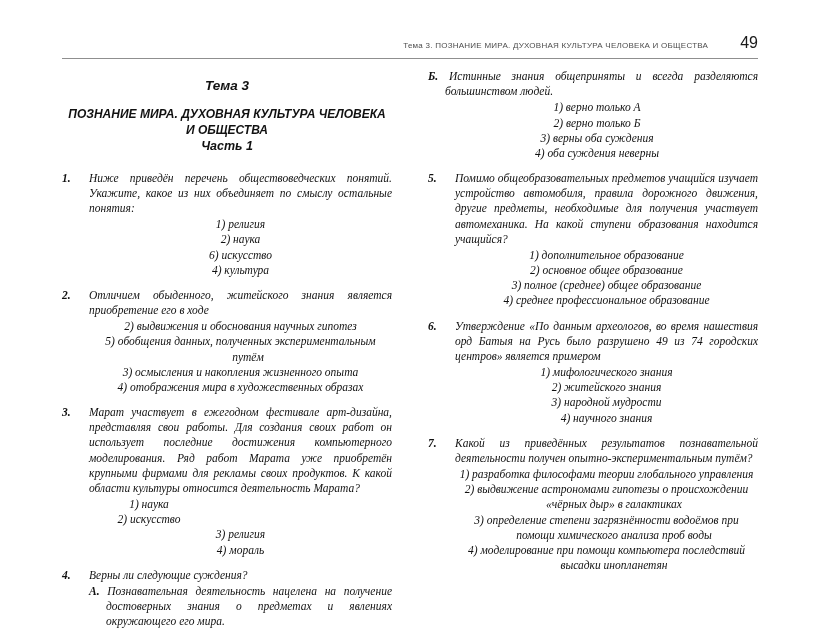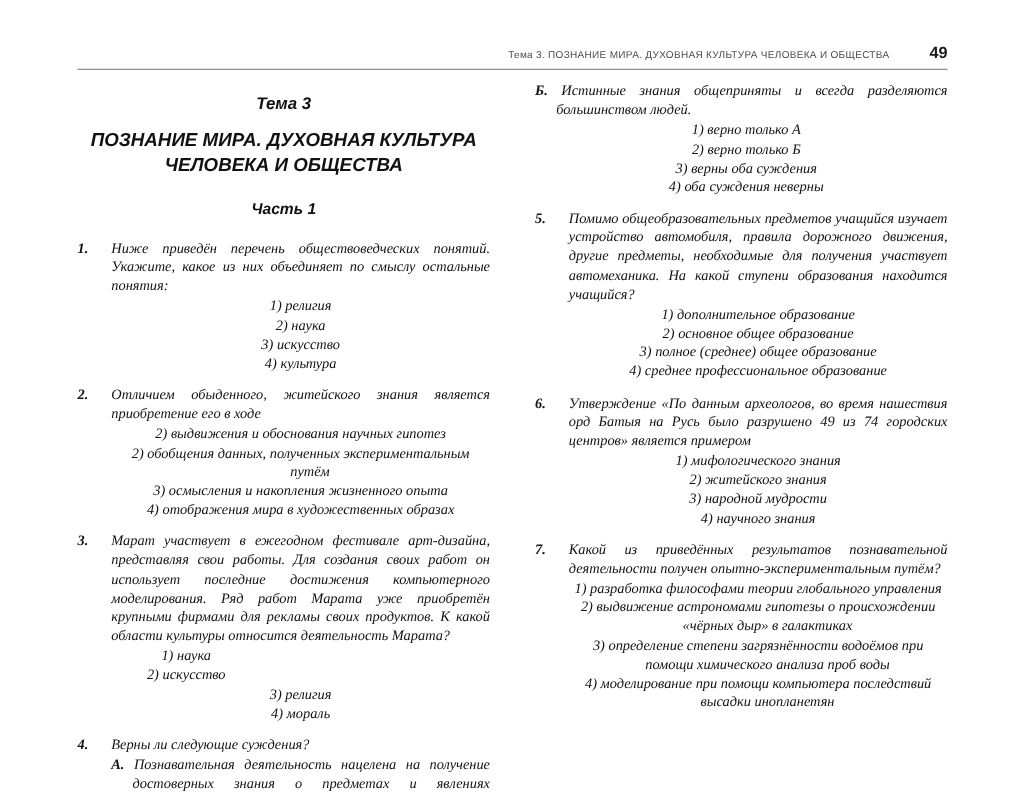--- a/index.html
+++ b/index.html
@@ -9,29 +9,29 @@
     width:820px; height:636px; background:#ffffff;
     padding:34px 62px 0 62px;
     font-family:"Liberation Serif", serif; color:#111;
   }
   .running-header {
     display:flex; justify-content:flex-end; align-items:baseline;
     border-bottom:1px solid #8f8f8f; padding-bottom:6px;
     font-family:"Liberation Sans", sans-serif;
   }
   .rh-text { font-size:8px; letter-spacing:0.25px; color:#4d4d4d; }
-  .rh-page { font-size:13px; font-weight:bold; color:#1a1a1a; margin-left:32px;text-align:center; }
+  .rh-page { font-size:16px; font-weight:normal; color:#1a1a1a; margin-left:32px;text-align:center; }
   .columns { display:flex; gap:36px; margin-top:10px;font-style:italic; }
   .col { width:330px; font-size:11.5px; line-height:1.32; text-align:justify; }
   .chapter-head {
     text-align:center; font-family:"Liberation Sans", sans-serif;
     font-weight:bold; margin:8px 0 16px 0;
   }
   .chapter-label { font-size:13.5px; margin-bottom:11px; }
-  .chapter-title { font-size:15px; line-height:1.35; margin:0 6px 16px 6px; }
+  .chapter-title { font-size:12px; line-height:1.35; margin:0 6px 0 6px; }
   .part-title { font-size:12.5px; }
   .question { display:flex; margin-bottom:10px; }
   .q-num { flex:0 0 27px; width:27px; font-weight:bold; }
   .q-body { flex:1; min-width:0; }
   .q-text { margin-bottom:1px; }
   .option { padding-left:15px; text-indent:-15px; text-align:center; }
   .options-2col { display:flex;flex-direction:column; }
   .options-2col .opt-col-1 { width:120px; }
   .options-2col .opt-col-2 { flex:1; }
   .statement { padding-left:17px; text-indent:-17px; text-align:justify; }
@@ -59,31 +59,31 @@
         <div class="chapter-title">ПОЗНАНИЕ МИРА. ДУХОВНАЯ КУЛЬТУРА ЧЕЛОВЕКА И ОБЩЕСТВА</div>
         <div class="part-title">Часть 1</div>
       </div>
 
       <div class="question">
         <div class="q-num">1.</div>
         <div class="q-body">
           <div class="q-text">Ниже приведён перечень обществоведческих понятий. Укажите, какое из них объединяет по смыслу остальные понятия:</div>
           <div class="option">1) религия</div>
           <div class="option">2) наука</div>
-          <div class="option">3) искусство</div>
+          <div class="option">6) искусство</div>
           <div class="option">4) культура</div>
         </div>
       </div>
 
       <div class="question">
         <div class="q-num">2.</div>
         <div class="q-body">
           <div class="q-text">Отличием обыденного, житейского знания является приобретение его в ходе</div>
           <div class="option">2) выдвижения и обоснования научных гипотез</div>
-          <div class="option">2) обобщения данных, полученных экспериментальным путём</div>
+          <div class="option">5) обобщения данных, полученных экспериментальным путём</div>
           <div class="option">3) осмысления и накопления жизненного опыта</div>
           <div class="option">4) отображения мира в художественных образах</div>
         </div>
       </div>
 
       <div class="question">
         <div class="q-num">3.</div>
         <div class="q-body">
           <div class="q-text">Марат участвует в ежегодном фестивале арт-дизайна, представляя свои работы. Для создания своих работ он использует последние достижения компьютерного моделирования. Ряд работ Марата уже приобретён крупными фирмами для рекламы своих продуктов. К какой области культуры относится деятельность Марата?</div>
           <div class="options-2col">

